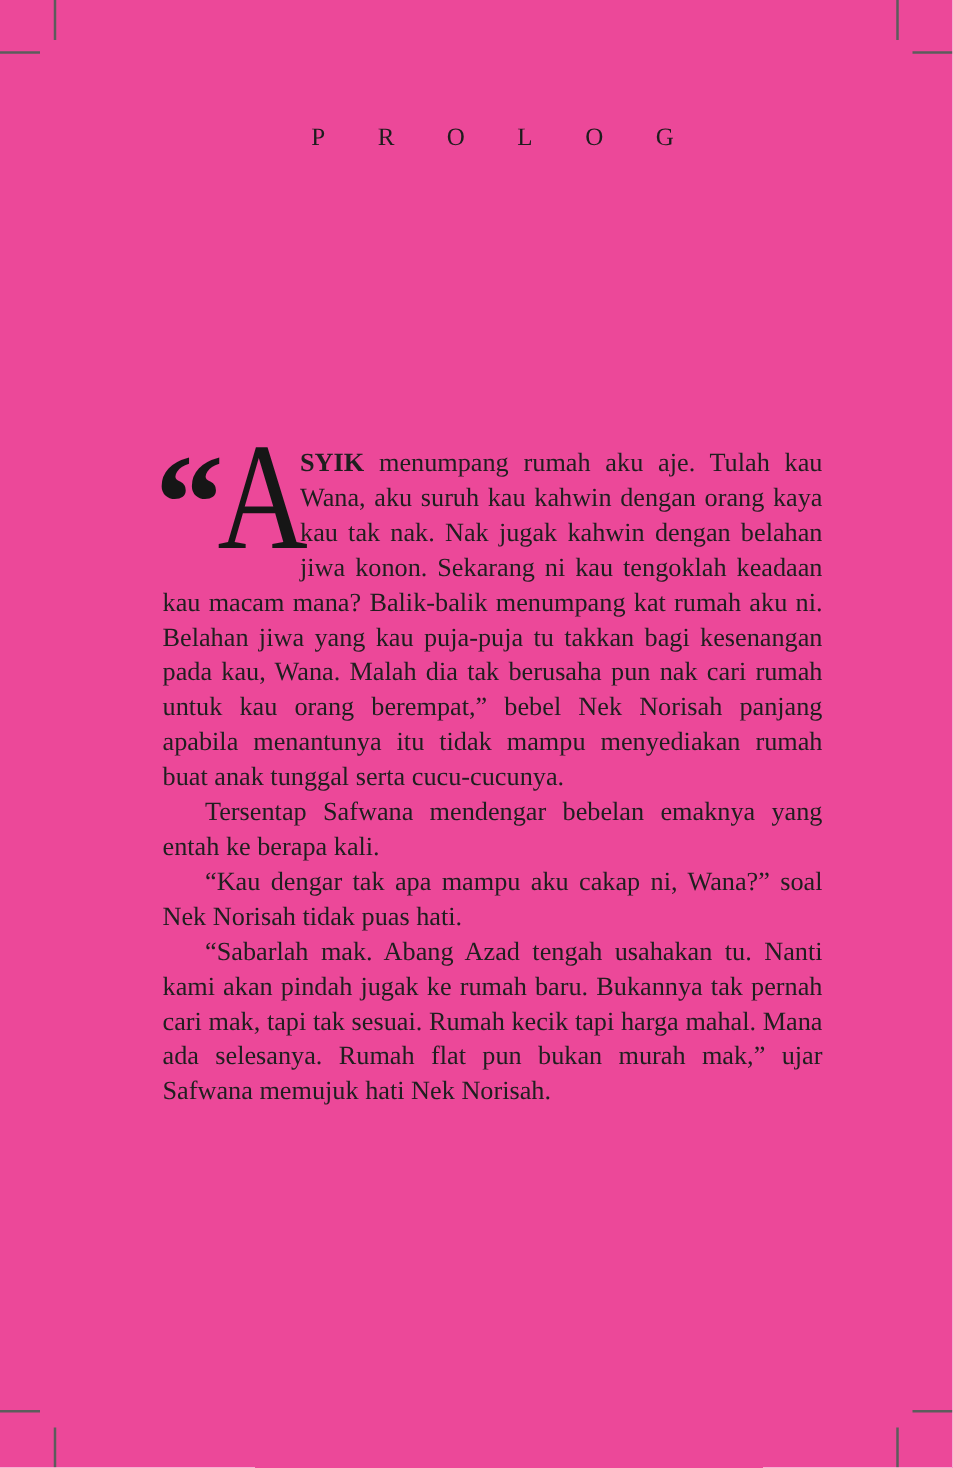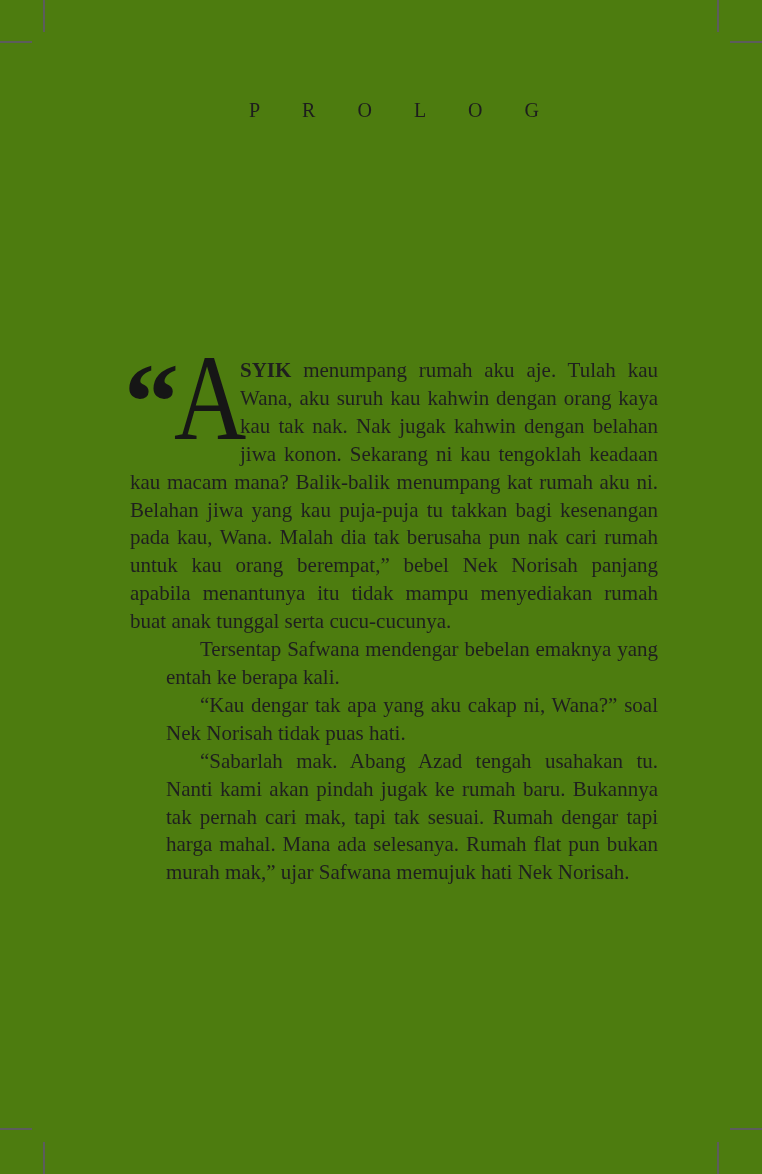--- a/index.html
+++ b/index.html
@@ -4,21 +4,21 @@
 <style>
   html, body {
     margin: 0;
     padding: 0;
     background: #ffffff;
   }
   .page {
     position: relative;
     width: 762px;
     height: 1174px;
-    background: #4d7c0f;
+    background: #ec4899;
     overflow: hidden;
     font-family: "Liberation Serif", "DejaVu Serif", serif;
     color: #1d1d1d;
   }
 
   
   .crop { position: absolute; background: #5c5c5c; }
   .crop.v { width: 2px;  height: 32px; }
   .crop.h { width: 32px; height: 2px;  }
   .crop.tl-v { left: 43px;  top: 0; }
@@ -51,21 +51,21 @@
     position: absolute;
     left: 130px;
     top: 357px;
     width: 528px;
     font-size: 21px;
     line-height: 27.9px;
     text-align: justify;
     color: #1f1f1f;
   }
   .para { margin: 0; padding: 0; }
-  .para.indent { text-indent: 34px; margin-left: 36px; }
+  .para.indent { text-indent: 34px; }
 
   .lead-word { font-weight: bold; }
 
   
   .dropcap-block {
     float: left;
     width: 110px;
     height: 84px;
     position: relative;
   }
@@ -107,18 +107,18 @@
   <h1 class="title">PROLOG</h1>
 
   <article class="body-text">
 
     <p class="para opening"><span class="dropcap-block">
           <span class="big-quote">“</span>
           <span class="dropcap-letter">A</span>
         </span><b class="lead-word">SYIK</b><span> menumpang rumah aku aje. Tulah kau Wana, aku suruh kau kahwin dengan orang kaya kau tak nak. Nak jugak kahwin dengan belahan jiwa konon. Sekarang ni kau tengoklah keadaan kau macam mana? Balik-balik menumpang kat rumah aku ni. Belahan jiwa yang kau puja-puja tu takkan bagi kesenangan pada kau, Wana. Malah dia tak berusaha pun nak cari rumah untuk kau orang berempat,” bebel Nek Norisah panjang apabila menantunya itu tidak mampu menyediakan rumah buat anak tunggal serta cucu-cucunya.</span></p>
 
     <p class="para indent">Tersentap Safwana mendengar bebelan emaknya yang entah ke berapa kali.</p>
-    <p class="para indent">“Kau dengar tak apa yang aku cakap ni, Wana?” soal Nek Norisah tidak puas hati.</p>
-    <p class="para indent">“Sabarlah mak. Abang Azad tengah usahakan tu. Nanti kami akan pindah jugak ke rumah baru. Bukannya tak pernah cari mak, tapi tak sesuai. Rumah dengar tapi harga mahal. Mana ada selesanya. Rumah flat pun bukan murah mak,” ujar Safwana memujuk hati Nek Norisah.</p>
+    <p class="para indent">“Kau dengar tak apa mampu aku cakap ni, Wana?” soal Nek Norisah tidak puas hati.</p>
+    <p class="para indent">“Sabarlah mak. Abang Azad tengah usahakan tu. Nanti kami akan pindah jugak ke rumah baru. Bukannya tak pernah cari mak, tapi tak sesuai. Rumah kecik tapi harga mahal. Mana ada selesanya. Rumah flat pun bukan murah mak,” ujar Safwana memujuk hati Nek Norisah.</p>
 
   </article>
 
 </div>
 
 </body></html>

